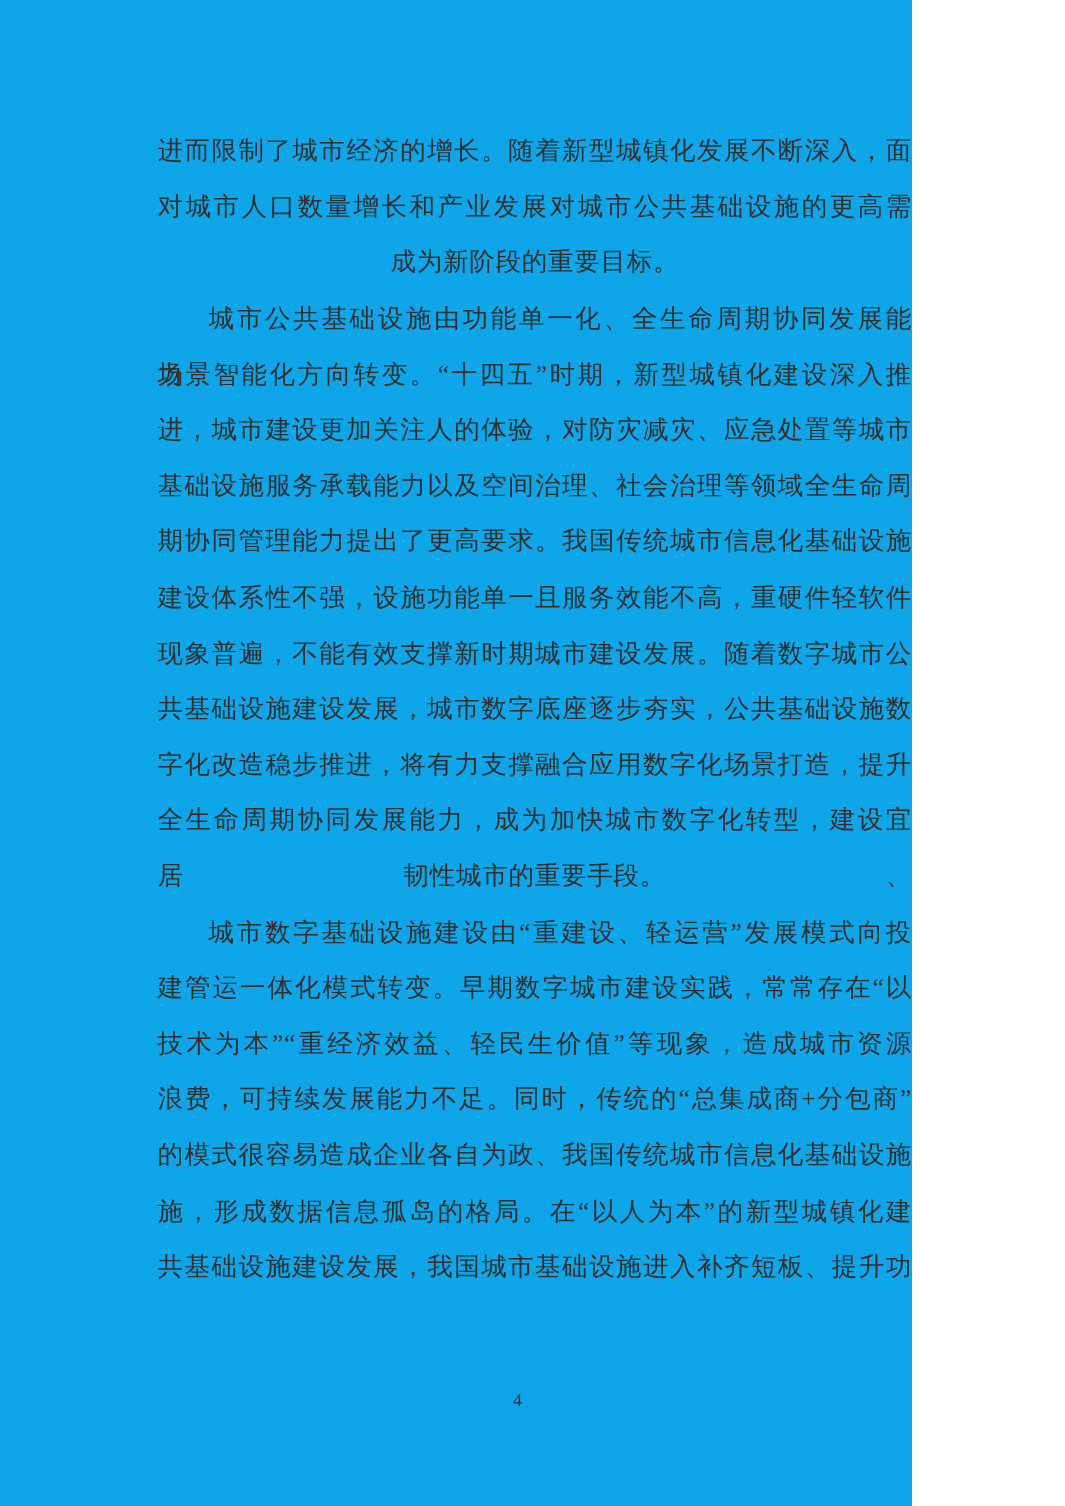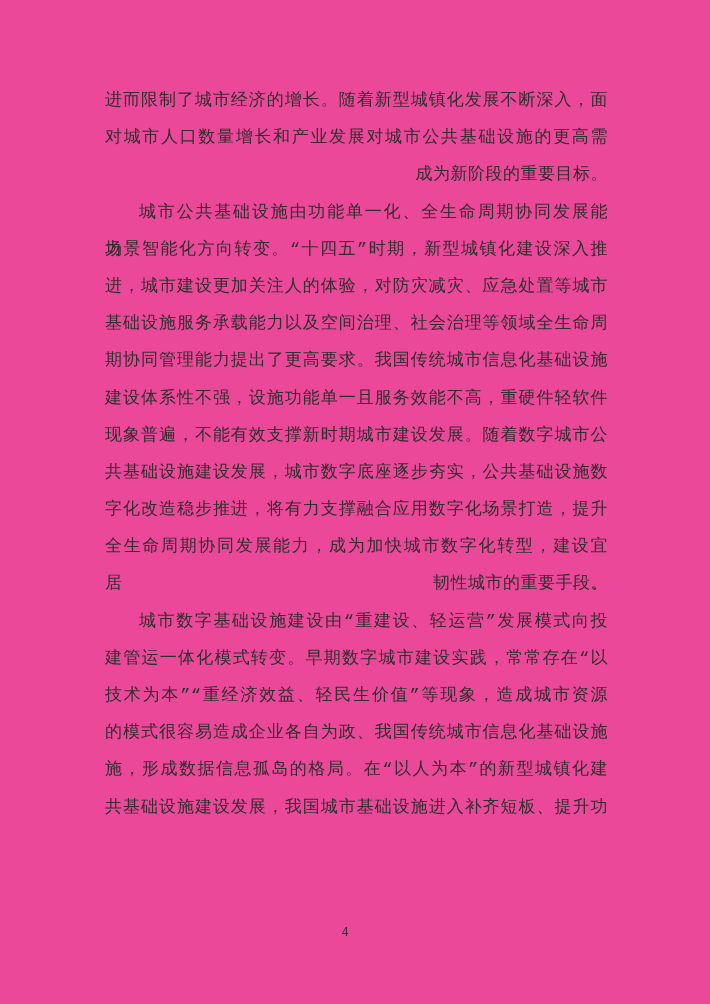--- a/index.html
+++ b/index.html
@@ -2,43 +2,43 @@
 <html><head>
 <meta charset="utf-8">
 <style>
   html, body {
     margin: 0;
     padding: 0;
     background: #ffffff;
   }
   .page {
     position: relative;
-    width: 710px;
+    width: 608px;
     height: 1004px;
-    background: #ec4899;
+    background: #0ea5e9;
     overflow: hidden;
-    font-family: Liberation Mono, monospace;
+    font-family: Liberation Serif, serif;
   }
   .text-body {
     position: absolute;
     left: 105px;
     top: 82px;
     width: 503px;
   }
   .paragraph {
     margin: 0;
     padding: 0;
   }
   .line {
     height: 37.2px;
     line-height: 37.2px;
     font-size: 17px;
     color: #2f2f2f;
     letter-spacing: 0.5px;
-    text-align: right;
+    text-align: center;
     white-space: nowrap;
   }
   .line.fill {
     white-space: normal;
     text-align: justify;
     text-align-last: justify;
     text-justify: inter-character;
   }
   .line.indent {
     text-indent: 2em;
@@ -73,19 +73,20 @@
         <div class="line fill">现象普遍，不能有效支撑新时期城市建设发展。随着数字城市公</div>
         <div class="line fill">共基础设施建设发展，城市数字底座逐步夯实，公共基础设施数</div>
         <div class="line fill">字化改造稳步推进，将有力支撑融合应用数字化场景打造，提升</div>
         <div class="line fill">全生命周期协同发展能力，成为加快城市数字化转型，建设宜居、</div>
         <div class="line">韧性城市的重要手段。</div>
       </div>
       <div class="paragraph">
         <div class="line fill indent">城市数字基础设施建设由“重建设、轻运营”发展模式向投</div>
         <div class="line fill">建管运一体化模式转变。早期数字城市建设实践，常常存在“以</div>
         <div class="line fill">技术为本”“重经济效益、轻民生价值”等现象，造成城市资源</div>
+        <div class="line fill">浪费，可持续发展能力不足。同时，传统的“总集成商+分包商”</div>
         <div class="line fill">的模式很容易造成企业各自为政、我国传统城市信息化基础设施</div>
         <div class="line fill">施，形成数据信息孤岛的格局。在“以人为本”的新型城镇化建</div>
         <div class="line fill">共基础设施建设发展，我国城市基础设施进入补齐短板、提升功</div>
       </div>
     </div>
   <div class="page-number">4</div>
 </div>
 
 </body></html>

